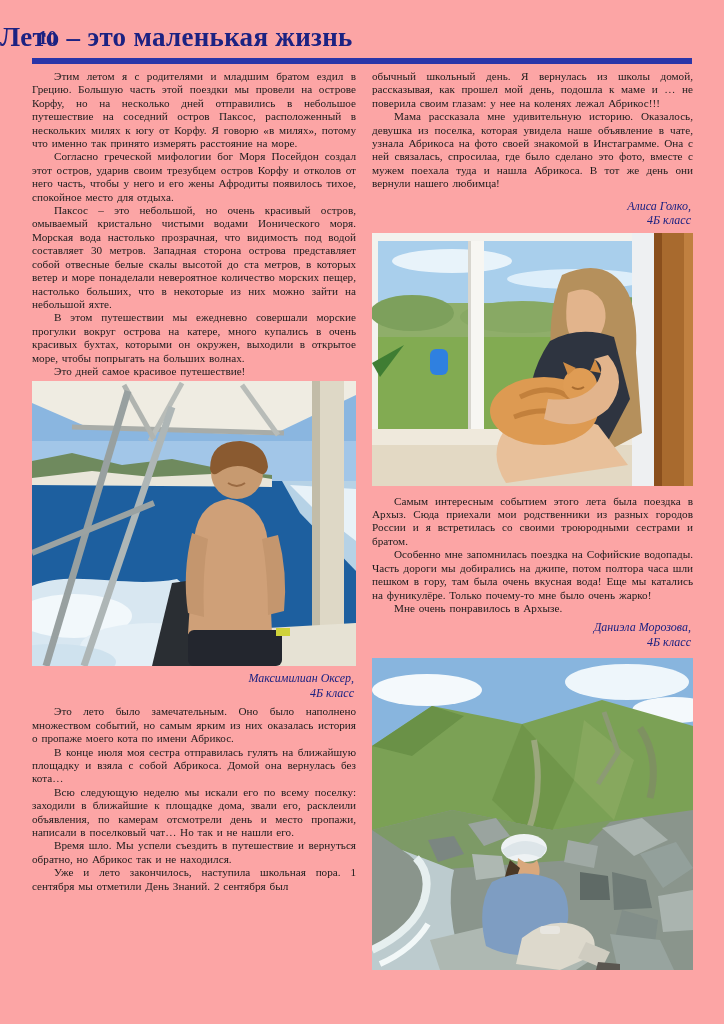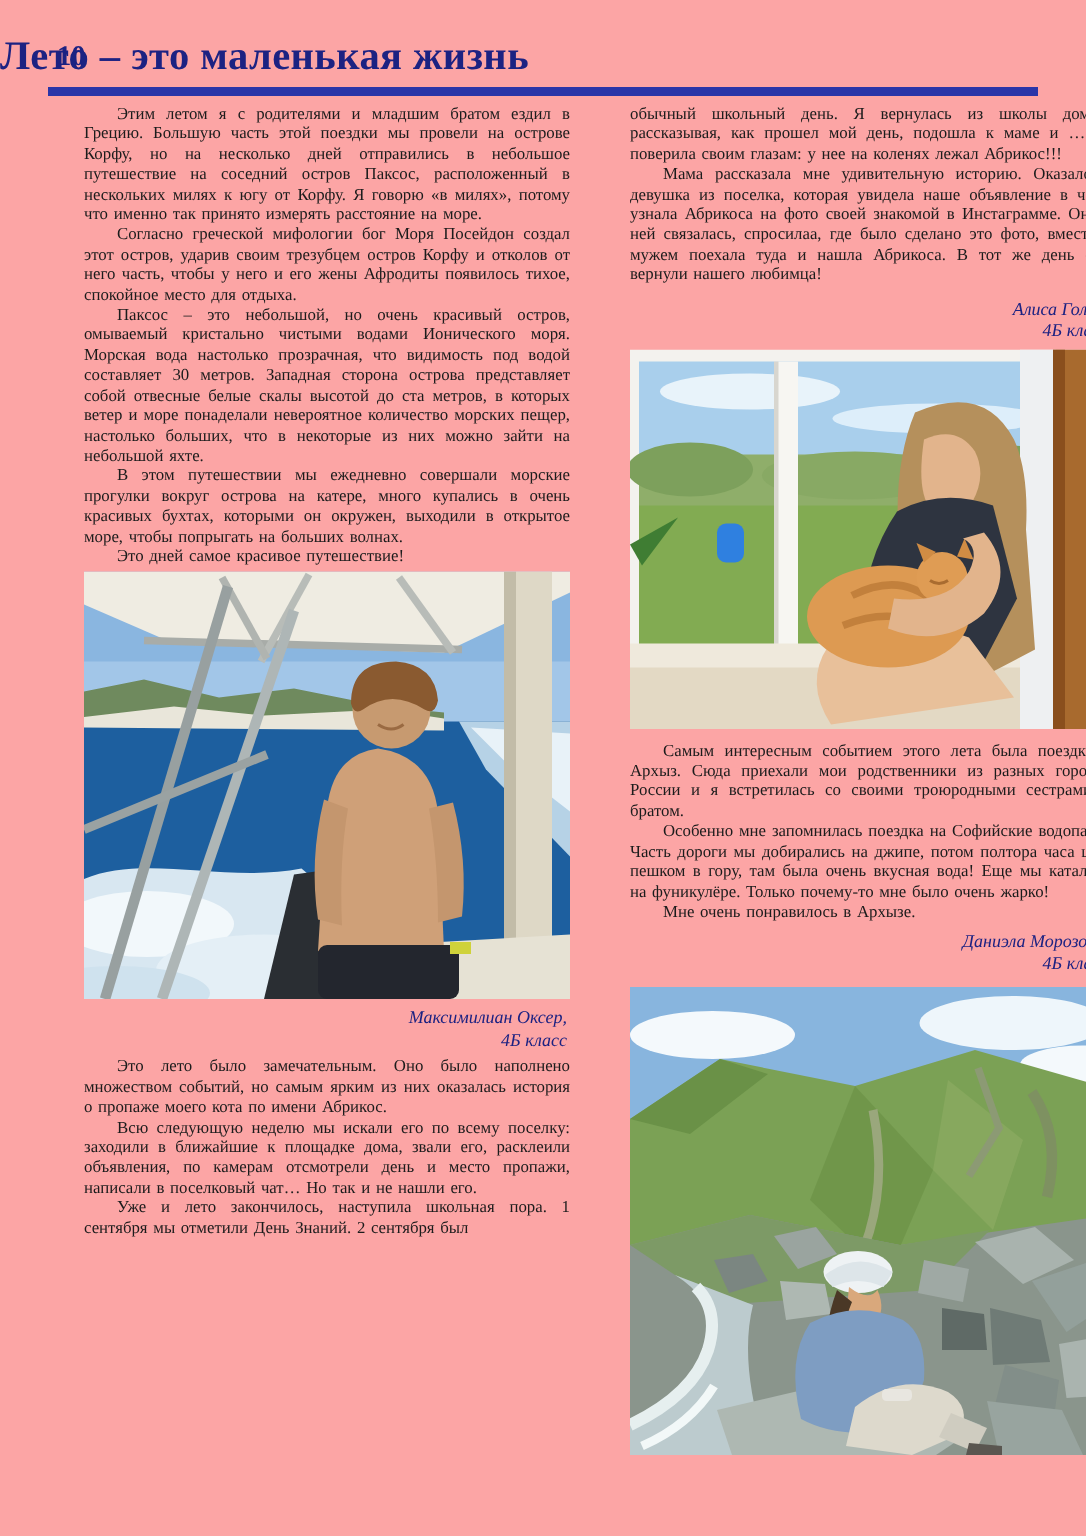--- a/index.html
+++ b/index.html
@@ -12,21 +12,21 @@
   .page-num {
     position:absolute; left:38px; top:27px;
     font-size:19px; font-weight:bold; color:#1c2282;
   }
   .page-title {
     position:absolute; left:0; right:0; top:22px; text-align:left;
     font-size:27px; font-weight:bold; color:#1c2282; letter-spacing:0.3px;
   }
   .rule { margin:0 32px; height:6px; background:#2a35a8; }
   .columns { display:flex; gap:16px; padding:6px 32px 0 32px; }
-  .col { width:324px;margin-left:24px; }
+  .col { width:324px; }
   p.body {
     font-size:11.2px; line-height:13.4px; color:#1c1c1c;
     text-align:justify; text-indent:22px;
     word-spacing:1px;
   }
   p.body.no-indent { text-indent:0; }
   .signature {
     text-align:right; color:#1c2282; font-weight:normal; font-style:italic;
     font-size:12px; line-height:14.5px; margin:5px 2px 5px 0;
   }
@@ -93,21 +93,23 @@
           <path d="M196,102 q9,6 17,0" stroke="#9a6a42" stroke-width="2" fill="none"></path>
         </svg>
       </figure>
 
       <div class="signature">
         <div>Максимилиан Оксер,</div>
         <div>4Б класс</div>
       </div>
 
       <p class="body">Это лето было замечательным. Оно было наполнено множеством событий, но самым ярким из них оказалась история о пропаже моего кота по имени Абрикос.</p>
+      <p class="body">В конце июля моя сестра отправилась гулять на ближайшую площадку и взяла с собой Абрикоса. Домой она вернулась без кота…</p>
       <p class="body">Всю следующую неделю мы искали его по всему поселку: заходили в ближайшие к площадке дома, звали его, расклеили объявления, по камерам отсмотрели день и место пропажи, написали в поселковый чат… Но так и не нашли его.</p>
+      <p class="body">Время шло. Мы успели съездить в путешествие и вернуться обратно, но Абрикос так и не находился.</p>
       <p class="body">Уже и лето закончилось, наступила школьная пора. 1 сентября мы отметили День Знаний. 2 сентября был</p>
     </div>
 
     <div class="col">
       <p class="body no-indent">обычный школьный день. Я вернулась из школы домой, рассказывая, как прошел мой день, подошла к маме и … не поверила своим глазам: у нее на коленях лежал Абрикос!!!</p>
       <p class="body">Мама рассказала мне удивительную историю. Оказалось, девушка из поселка, которая увидела наше объявление в чате, узнала Абрикоса на фото своей знакомой в Инстаграмме. Она с ней связалась, спросилаа, где было сделано это фото, вместе с мужем поехала туда и нашла Абрикоса. В тот же день они вернули нашего любимца!</p>
 
       <div class="signature" style="margin-top:8px;">
         <div>Алиса Голко,</div>
         <div>4Б класс</div>

